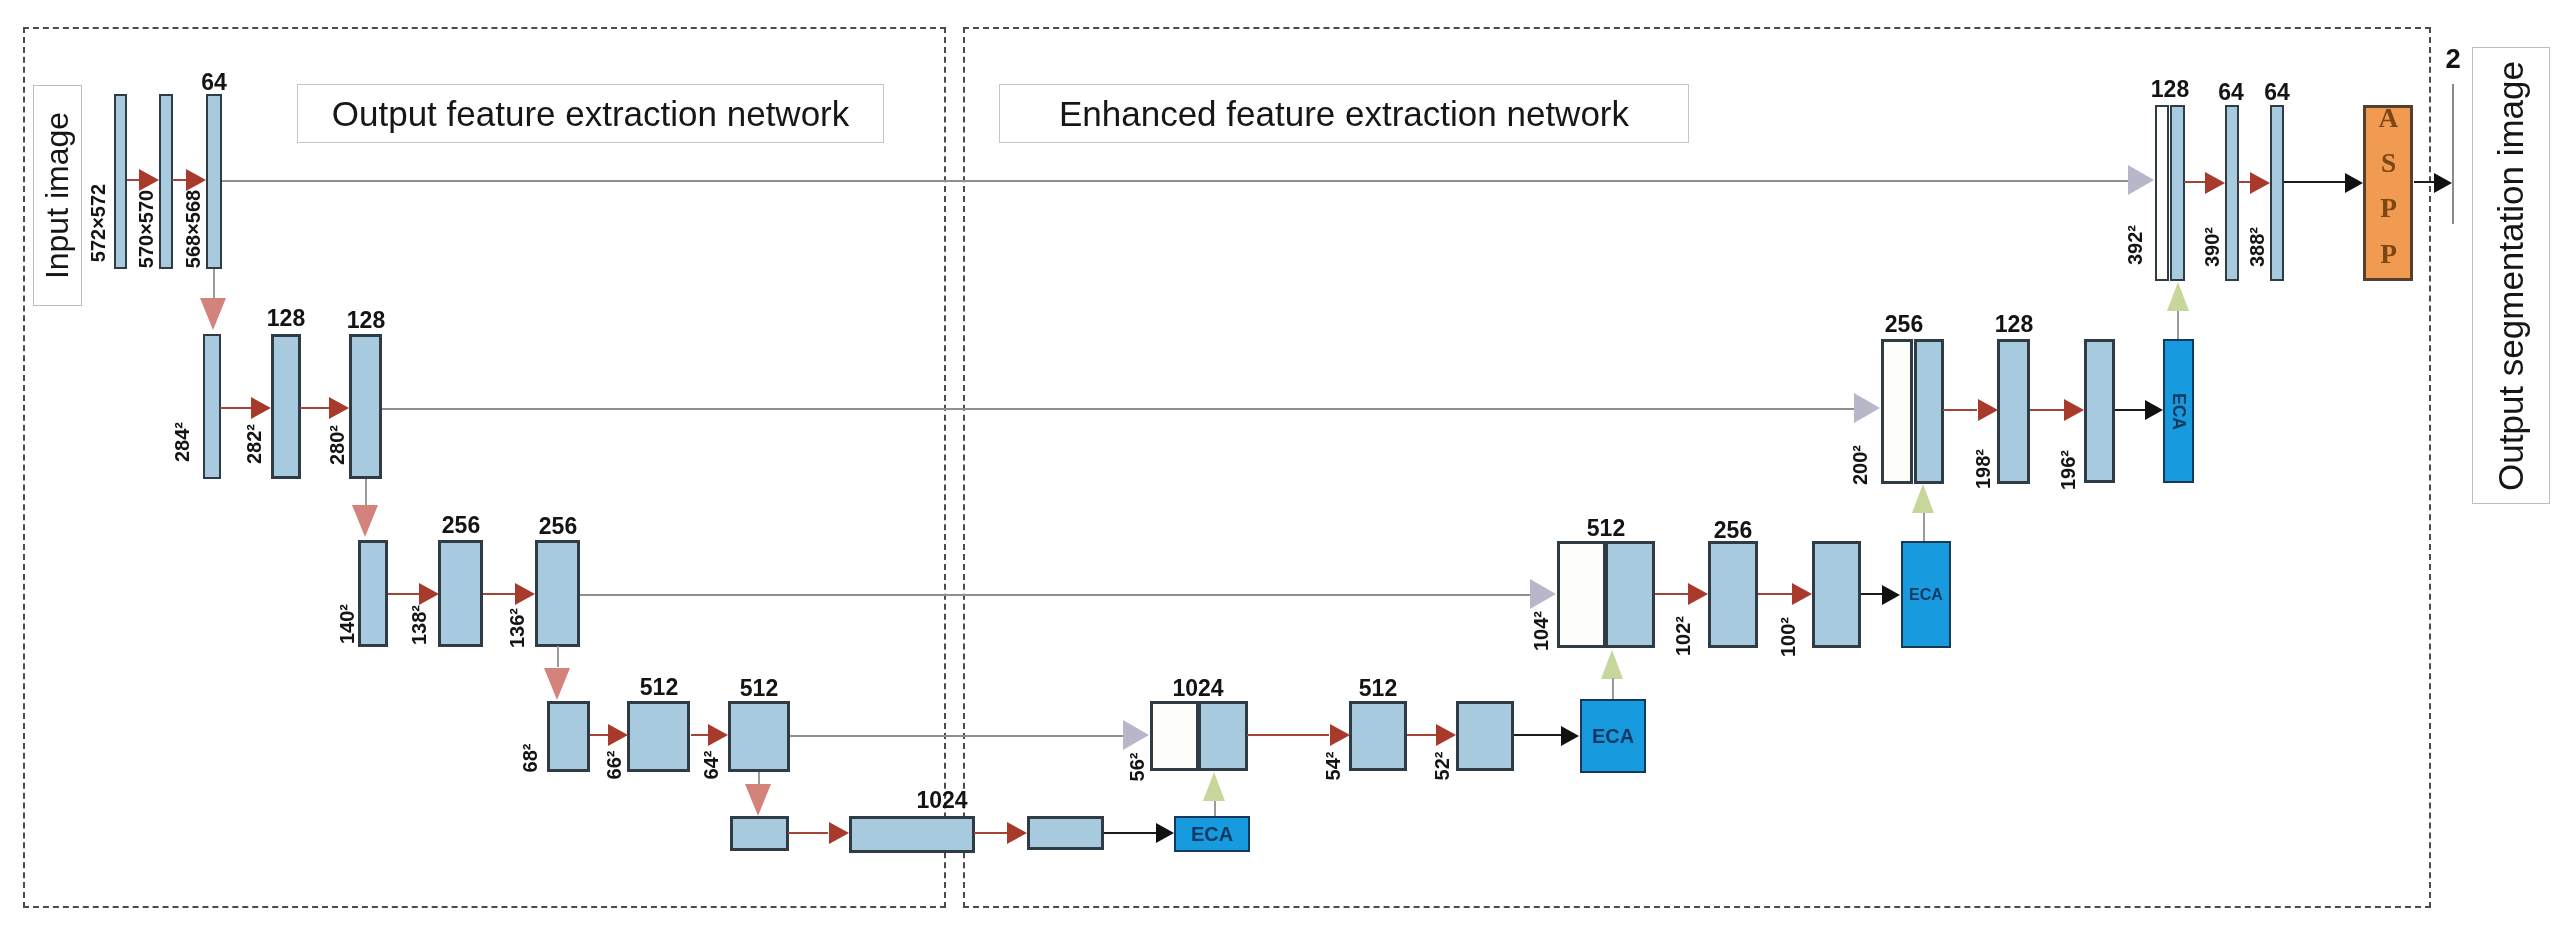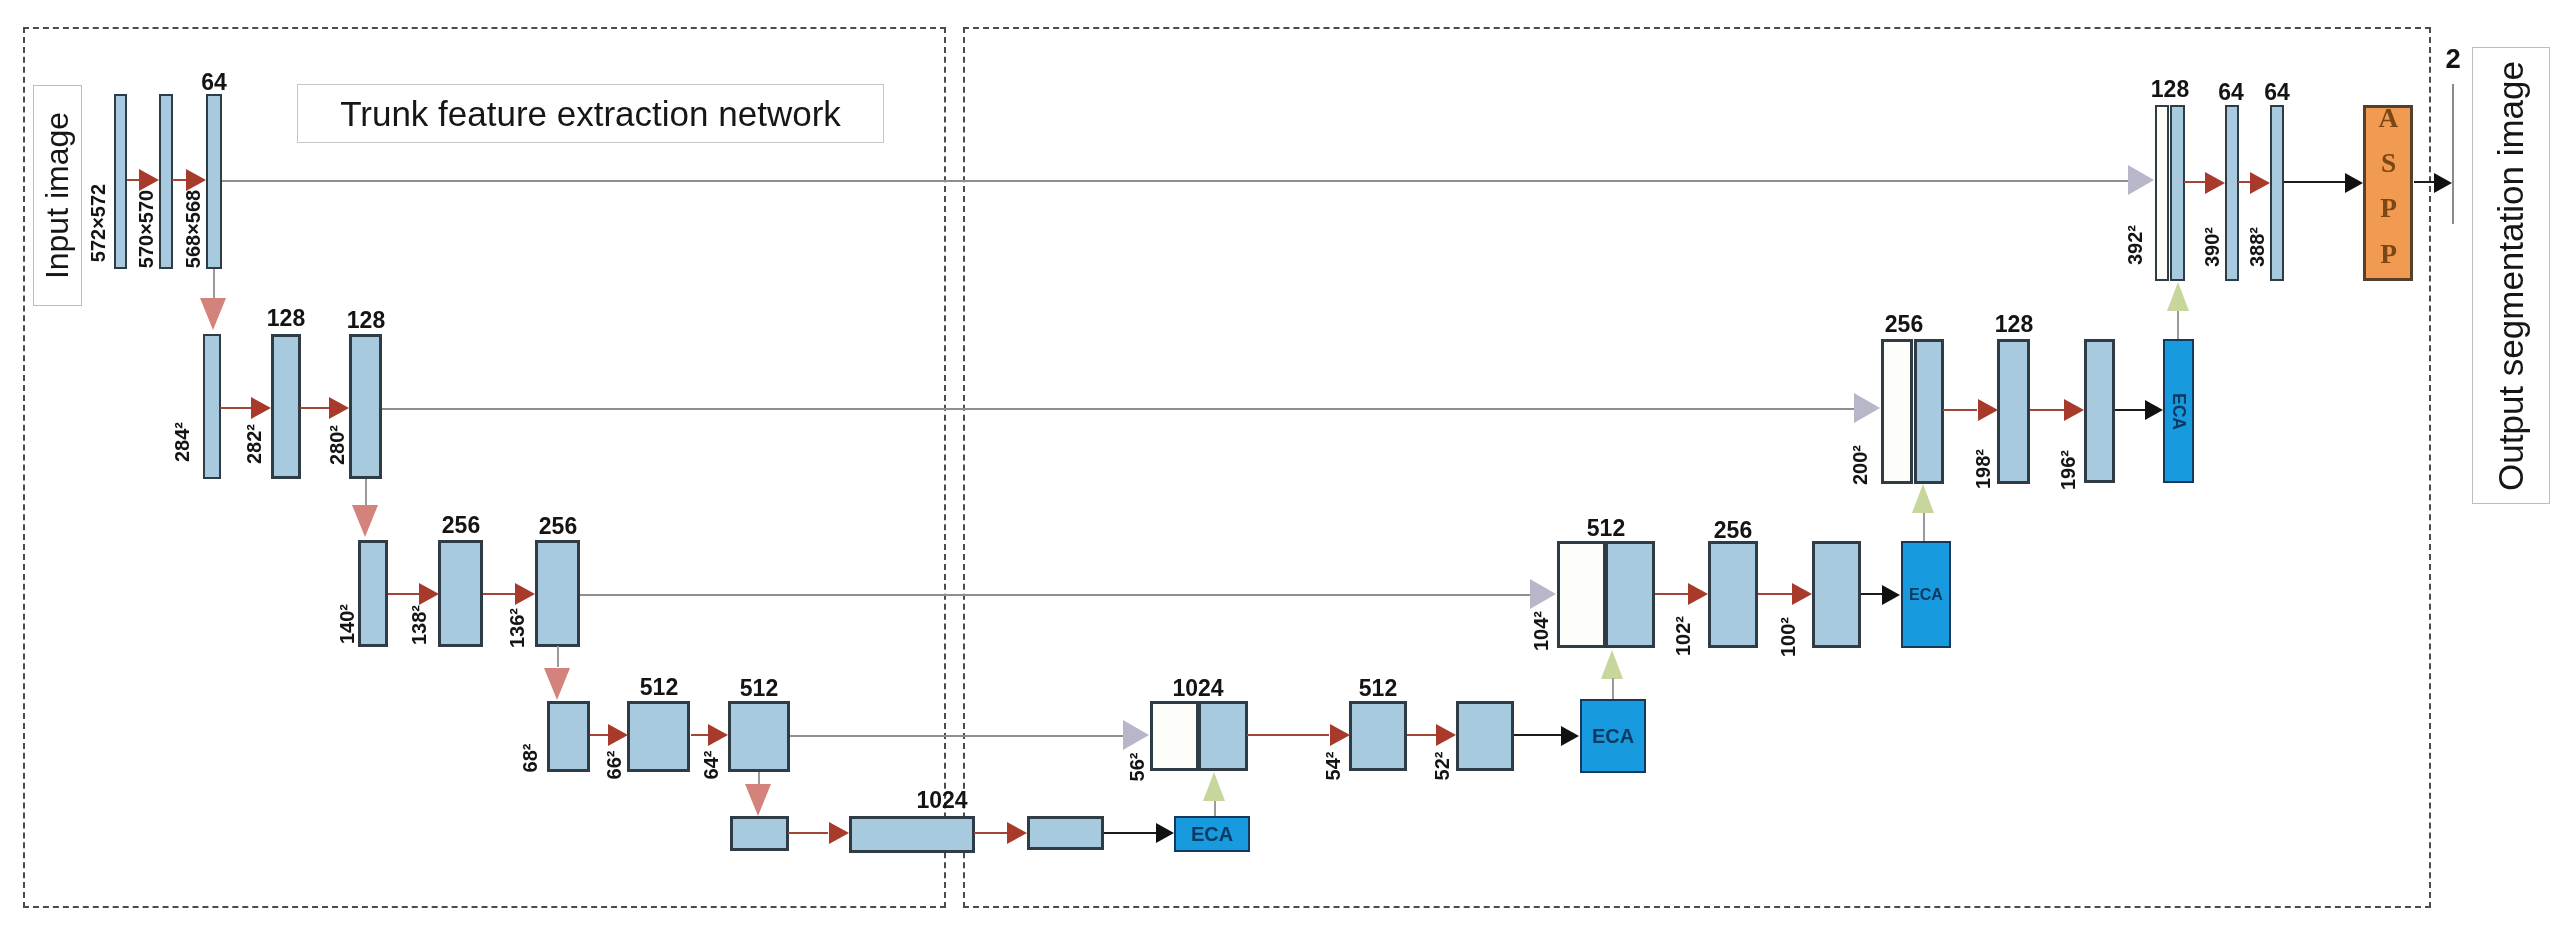--- a/index.html
+++ b/index.html
@@ -41,21 +41,22 @@
 <body>
 
 <div id="canvas">
 
   <div class="region" style="left:23px;top:27px;width:919px;height:877px"></div>
   <div class="region" style="left:963px;top:27px;width:1464px;height:877px"></div>
 
   <div class="sidebox" style="left:33px;top:85px;width:49px;height:221px">
     <span class="vtext" style="font-size:32px">Input image</span>
   </div>
-  <div class="hdrbox" style="left:297px;top:84px;width:587px;height:59px">Trunk feature extraction network</div>
+  <div class="hdrbox" style="left:297px;top:84px;width:587px;height:59px">Output feature extraction network</div>
+  <div class="hdrbox" style="left:999px;top:84px;width:690px;height:59px">Enhanced feature extraction network</div>
   <div class="sidebox" style="left:2472px;top:47px;width:78px;height:457px">
     <span class="vtext">Output segmentation image</span>
   </div>
 
   <div class="hline" style="left:222px;top:180px;width:1906px"></div>
   <div class="tri tri--r-gray" style="left:2128px;top:165px"></div>
   <div class="hline" style="left:382px;top:408px;width:1472px"></div>
   <div class="tri tri--r-gray" style="left:1854px;top:393px"></div>
   <div class="hline" style="left:580px;top:594px;width:950px"></div>
   <div class="tri tri--r-gray" style="left:1530px;top:579px"></div>

